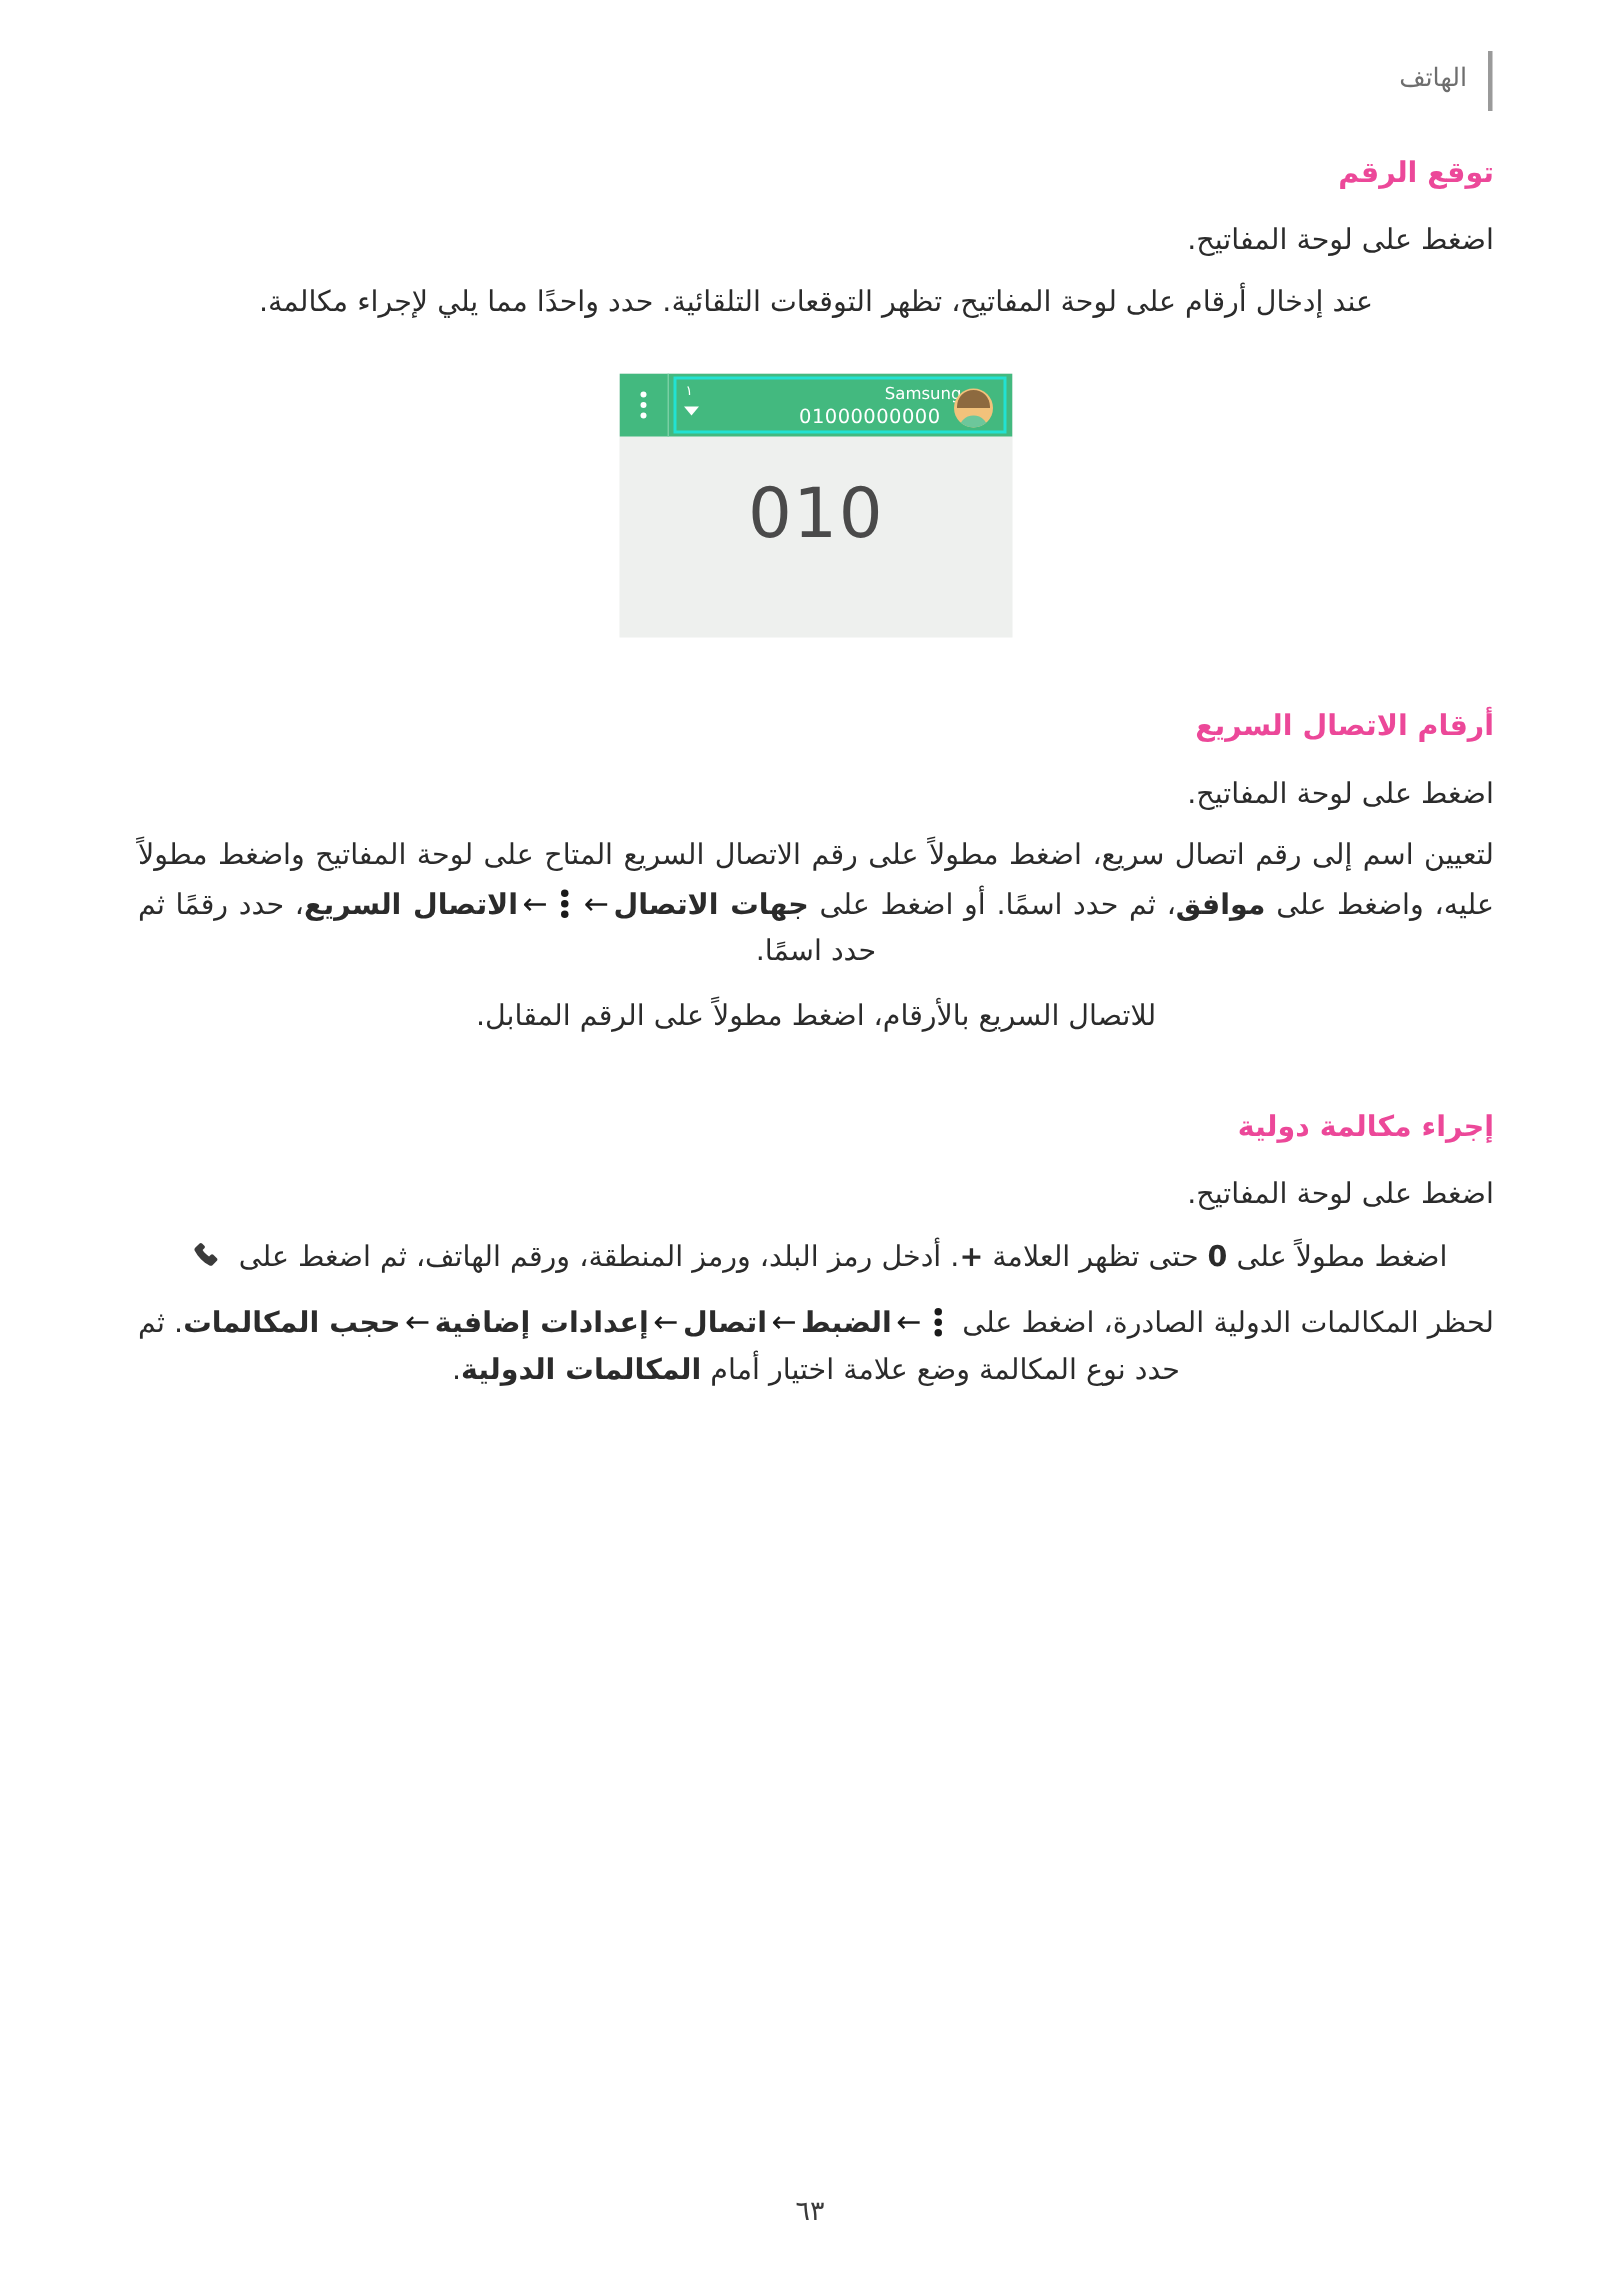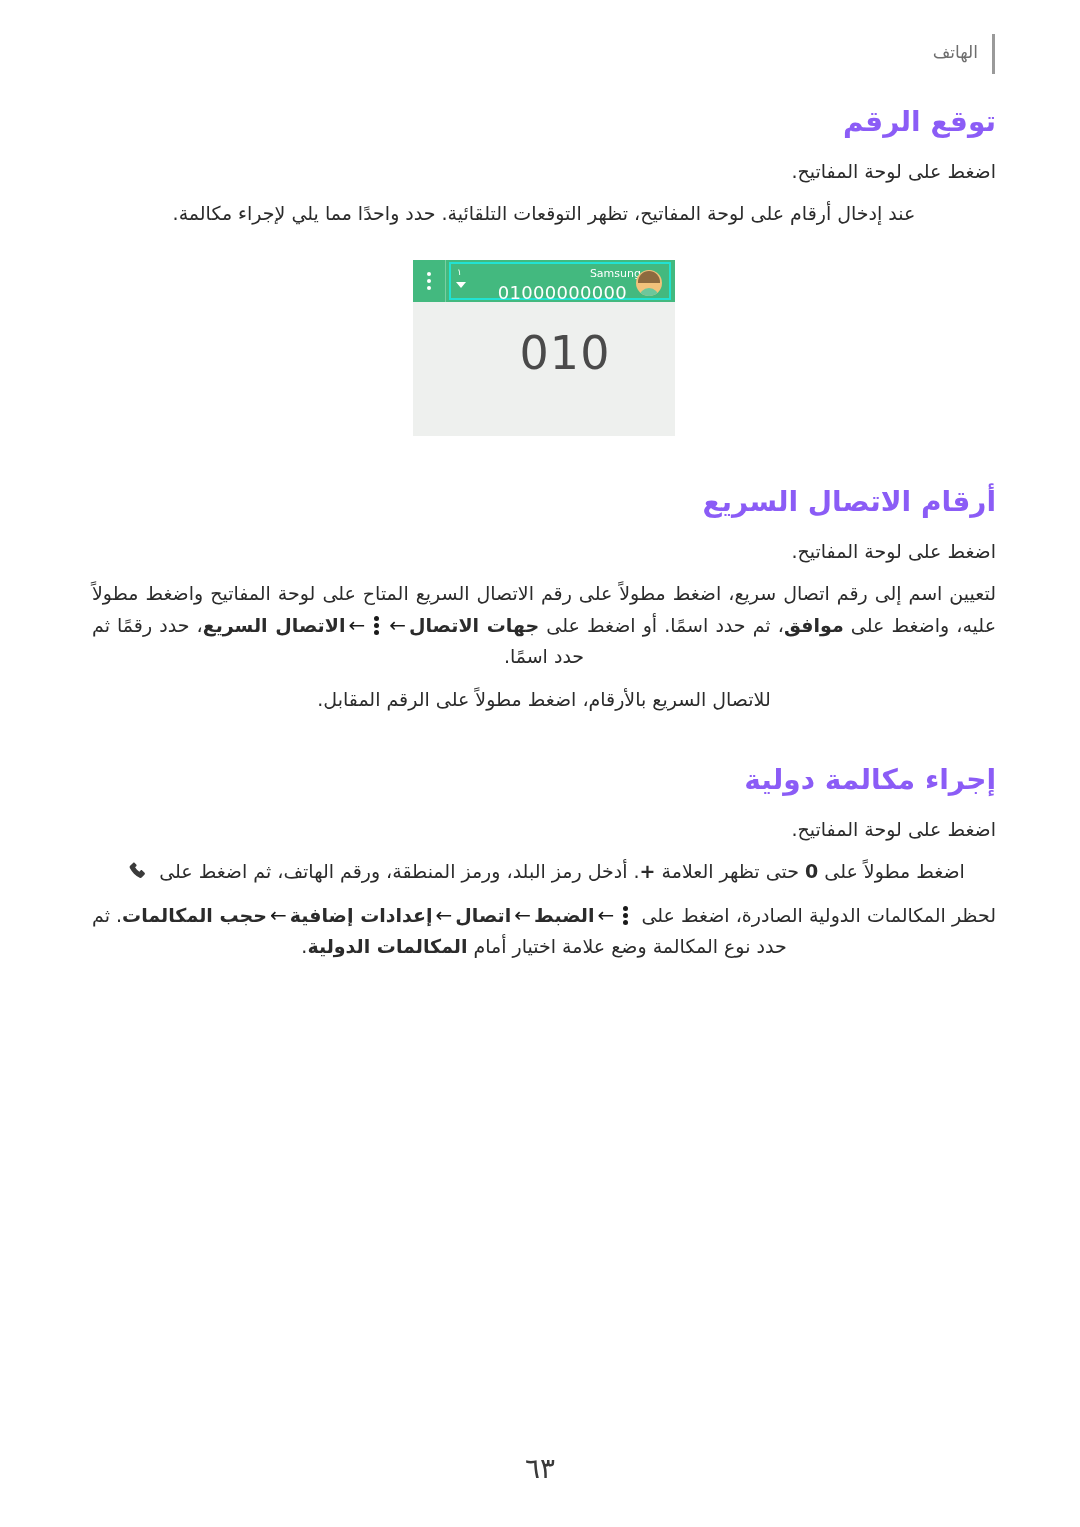--- a/index.html
+++ b/index.html
@@ -48,23 +48,23 @@
   
   .content {
     position: absolute;
     top: 104px;
     right: 84px;
     width: 904px;
   }
 
   h1.section-title {
     margin: 0;
-    font-size: 28px;
+    font-size: 19px;
     font-weight: bold;
-    color: #8b5cf6;
+    color: #ec4899;
     line-height: 1.25;
   }
 
   .lead {
     margin: 18px 0 0 0;
     font-size: 19px;
     color: #2b2b2b;
     text-align: right;
     line-height: 1.5;
   }
@@ -206,21 +206,21 @@
     top: 3px;
     font-size: 11px;
     color: #ffffff;
     text-align: right;
     width: 140px;
   }
   .shot-number {
     position: absolute;
     right: 42px;
     top: 18px;
-    font-size: 18px;
+    font-size: 13px;
     color: #ffffff;
     text-align: right;
     width: 140px;
     letter-spacing: 0.3px;
   }
   .shot-avatar {
     position: absolute;
     right: 7px;
     top: 6px;
     width: 26px;
@@ -246,31 +246,30 @@
   .shot-digits {
     position: absolute;
     left: 0;
     top: 66px;
     width: 262px;
     text-align: center;
     font-size: 46px;
     color: #4a4a4a;
     letter-spacing: 1px;
     font-family: "DejaVu Sans", sans-serif;
-    margin-left: 21px;
   }
 
   
   .page-number {
     position: absolute;
     left: 0;
     bottom: 42px;
     width: 1080px;
     text-align: center;
-    font-size: 28px;
+    font-size: 18px;
     color: #3a3a3a;
     direction: rtl;
   }
 </style>
 </head>
 <body>
 
 <div class="header">
   <div class="header-rule"></div>
   <div class="header-title">الهاتف</div>

